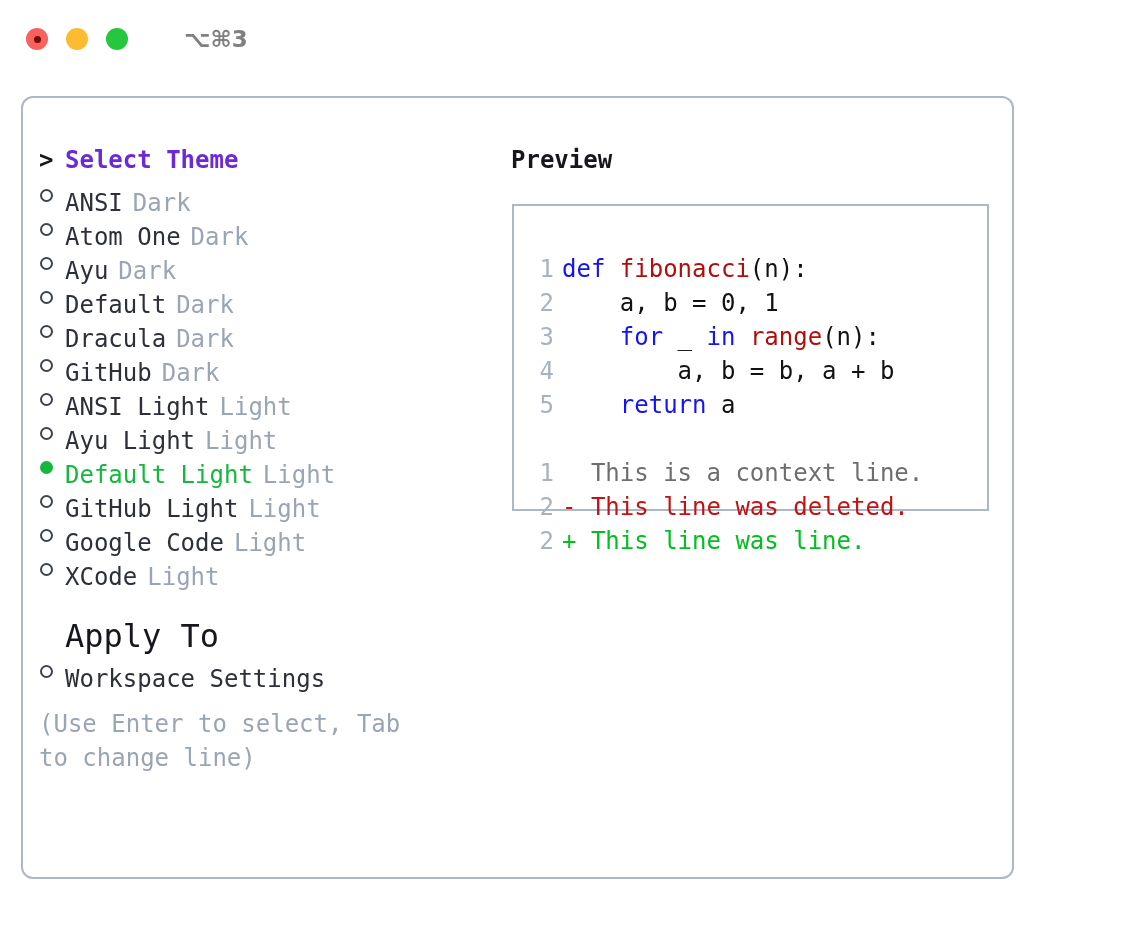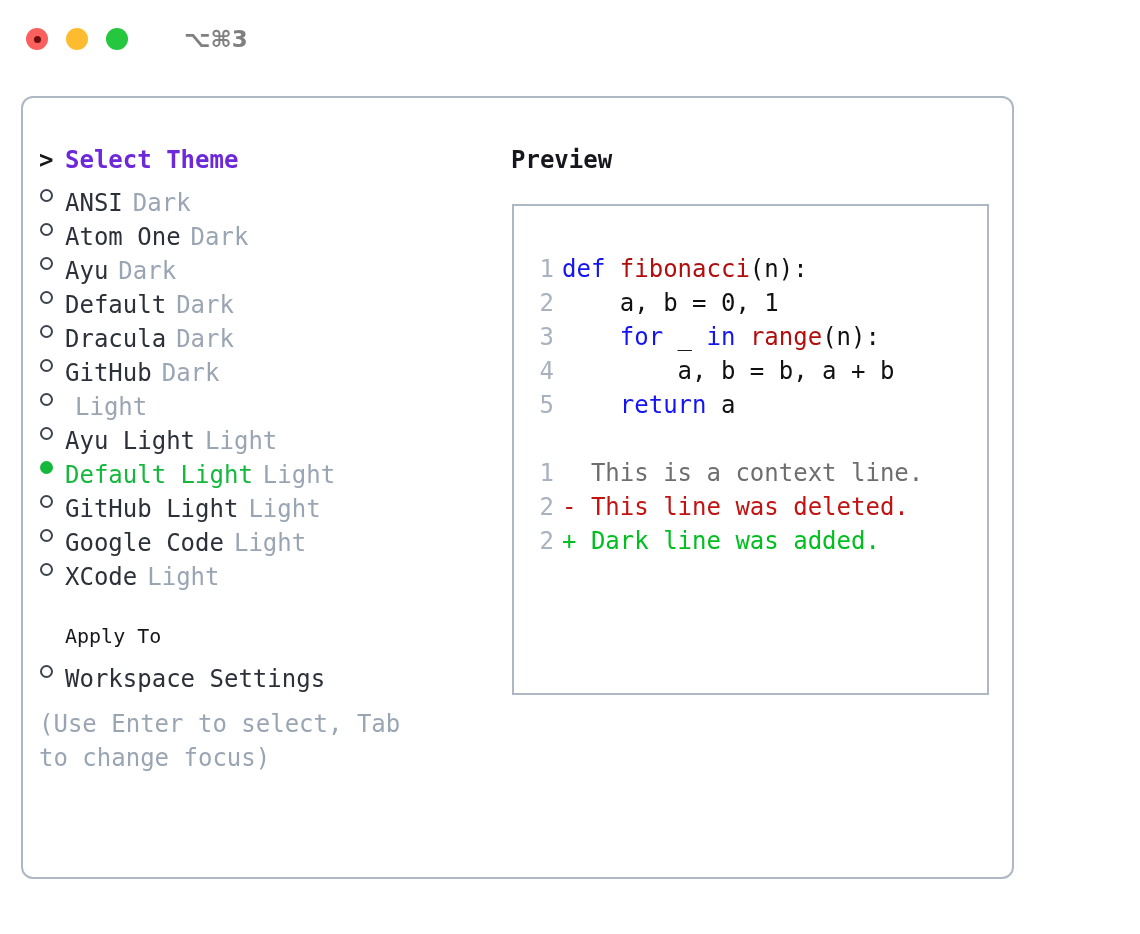--- a/index.html
+++ b/index.html
@@ -142,21 +142,21 @@
     font-weight: bold;
     font-size: 24px;
   }
 
   .item-label  { color: #2c3038; }
   .item-label-selected { color: #14b83c; }
   .item-suffix { color: #9aa5b4; padding-left: 10px; text-align: right; }
 
   .apply-header {
     color: #15171c;
-    font-size: 20px;
+    font-size: 32px;
     padding-left: 26px;
   }
 
   .spacer-line { height: 34px; }
 
   #hint-text {
     margin-top: 20px;
     color: #9aa5b4;
     font-size: 24px;
     line-height: 34px;
@@ -179,21 +179,21 @@
     font-size: 24px;
     line-height: 34px;
     padding-left: 8px;
   }
 
   #preview-box {
     position: absolute;
     left: 9px;
     top: 106px;
     width: 477px;
-    height: 491px;
+    height: 307px;
     border: 2px solid #aeb7c4;
     box-sizing: border-box;
     background: #ffffff;
   }
 
   #code-area {
     padding: 46px 0 0 14px;
   }
   .code-line {
     font-size: 24px;
@@ -241,54 +241,54 @@
           <span id="section-header-theme">Select Theme</span>
         </div>
 
         <div id="theme-list">
             <div class="list-line"><span class="marker"><span class="dot dot-empty"></span></span><span class="item-label">ANSI</span><span class="item-suffix">Dark</span></div>
             <div class="list-line"><span class="marker"><span class="dot dot-empty"></span></span><span class="item-label">Atom One</span><span class="item-suffix">Dark</span></div>
             <div class="list-line"><span class="marker"><span class="dot dot-empty"></span></span><span class="item-label">Ayu</span><span class="item-suffix">Dark</span></div>
             <div class="list-line"><span class="marker"><span class="dot dot-empty"></span></span><span class="item-label">Default</span><span class="item-suffix">Dark</span></div>
             <div class="list-line"><span class="marker"><span class="dot dot-empty"></span></span><span class="item-label">Dracula</span><span class="item-suffix">Dark</span></div>
             <div class="list-line"><span class="marker"><span class="dot dot-empty"></span></span><span class="item-label">GitHub</span><span class="item-suffix">Dark</span></div>
-            <div class="list-line"><span class="marker"><span class="dot dot-empty"></span></span><span class="item-suffix">Light</span></div>
+            <div class="list-line"><span class="marker"><span class="dot dot-empty"></span></span><span class="item-label">ANSI Light</span><span class="item-suffix">Light</span></div>
             <div class="list-line"><span class="marker"><span class="dot dot-empty"></span></span><span class="item-label">Ayu Light</span><span class="item-suffix">Light</span></div>
             <div class="list-line"><span class="marker"><span class="dot dot-filled"></span></span><span class="item-label item-label-selected">Default Light</span><span class="item-suffix">Light</span></div>
             <div class="list-line"><span class="marker"><span class="dot dot-empty"></span></span><span class="item-label">GitHub Light</span><span class="item-suffix">Light</span></div>
             <div class="list-line"><span class="marker"><span class="dot dot-empty"></span></span><span class="item-label">Google Code</span><span class="item-suffix">Light</span></div>
             <div class="list-line"><span class="marker"><span class="dot dot-empty"></span></span><span class="item-label">XCode</span><span class="item-suffix">Light</span></div>
           </div>
 
         <div class="spacer-line"></div>
 
         <div class="list-line">
           <span class="apply-header">Apply To</span>
         </div>
 
         <div id="apply-list">
             <div class="list-line"><span class="marker"><span class="dot dot-empty"></span></span><span class="item-label">Workspace Settings</span></div>
           </div>
 
-        <div id="hint-text">(Use Enter to select, Tab to change focus)</div>
+        <div id="hint-text">(Use Enter to select, Tab to change line)</div>
       </div>
 
       <div id="right-column">
         <div id="preview-title">Preview</div>
 
         <div id="preview-box">
           <div id="code-area">
               <div class="code-line"><span class="lineno">1</span><span class="tok-kw">def </span><span class="tok-fn">fibonacci</span><span class="tok-pl">(n):</span></div>
               <div class="code-line"><span class="lineno">2</span><span class="tok-pl">    a, b = 0, 1</span></div>
               <div class="code-line"><span class="lineno">3</span><span class="tok-pl">    </span><span class="tok-kw">for</span><span class="tok-pl"> _ </span><span class="tok-kw">in</span><span class="tok-pl"> </span><span class="tok-fn">range</span><span class="tok-pl">(n):</span></div>
               <div class="code-line"><span class="lineno">4</span><span class="tok-pl">        a, b = b, a + b</span></div>
               <div class="code-line"><span class="lineno">5</span><span class="tok-pl">    </span><span class="tok-kw">return</span><span class="tok-pl"> a</span></div>
               <div class="code-gap"></div>
               <div class="code-line"><span class="lineno">1</span><span class="diff-ctx">  </span><span class="diff-ctx">This is a context line.</span></div>
               <div class="code-line"><span class="lineno">2</span><span class="diff-del">- </span><span class="diff-del">This line was deleted.</span></div>
-              <div class="code-line"><span class="lineno">2</span><span class="diff-add">+ </span><span class="diff-add">Dark line was added.</span></div>
+              <div class="code-line"><span class="lineno">2</span><span class="diff-add">+ </span><span class="diff-add">This line was line.</span></div>
             </div>
         </div>
       </div>
 
     </div>
   </div>
 </div>
 
 </body></html>

